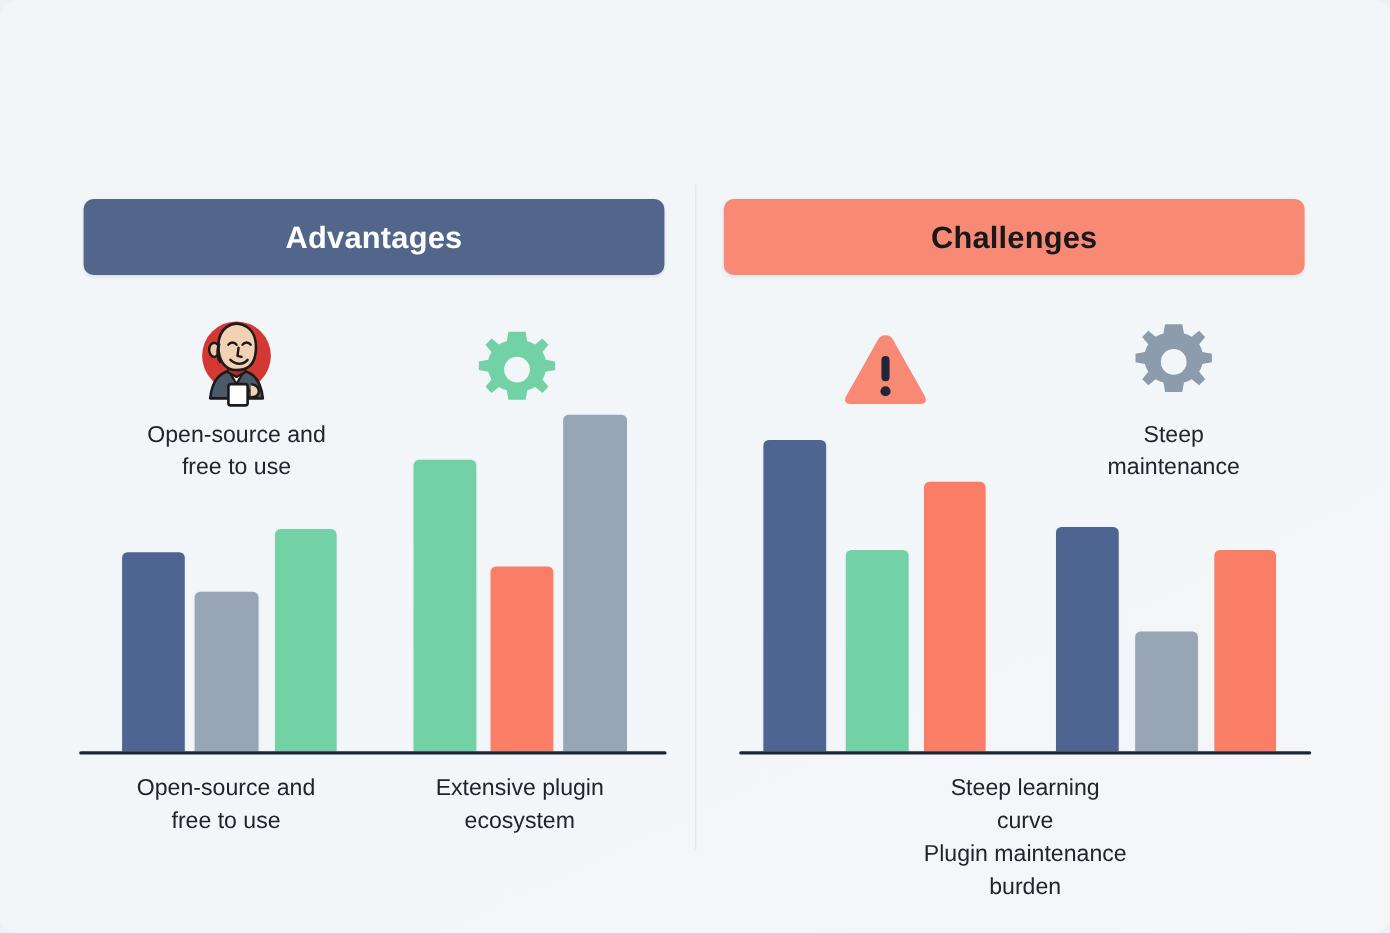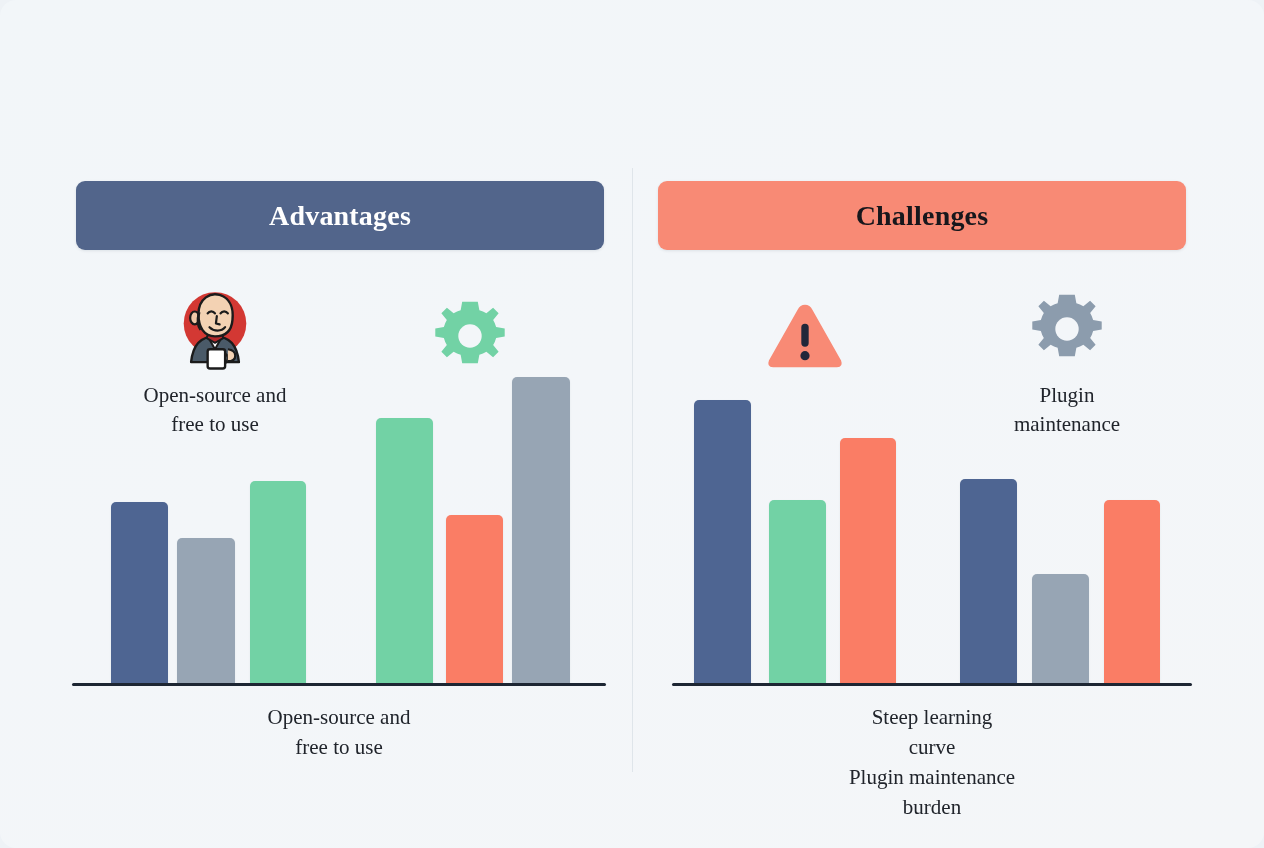--- a/index.html
+++ b/index.html
@@ -14,21 +14,20 @@
     overflow: hidden;
   }
   .canvas {
     position: relative;
     width: 1264px;
     height: 848px;
     background: linear-gradient(155deg, #f2f6f9 0%, #f3f6f9 45%, #f4f6f8 100%);
     border-radius: 16px;
     box-sizing: border-box;
     overflow: hidden;
-    font-family: Liberation Serif, serif;
   }
 
   
   .divider {
     position: absolute;
     left: 632px;
     top: 168px;
     width: 1px;
     height: 604px;
     background: #dfe5ea;
@@ -202,20 +201,22 @@
       <div class="bar" style="left:178px; width:56px; height:202px; background:#72d2a5;"></div>
       <div class="bar" style="left:304px; width:57px; height:265px; background:#72d2a5;"></div>
       <div class="bar" style="left:374px; width:57px; height:168px; background:#fa7d65;"></div>
       <div class="bar" style="left:440px; width:58px; height:306px; background:#97a5b4;"></div>
       <div class="axis-line"></div>
     </div>
 
     <div class="axis-labels axis-labels-left">
       <div class="axis-group-label">Open-source and
 free to use</div>
+      <div class="axis-group-label">Extensive plugin
+ecosystem</div>
     </div>
   </div>
 
   <div class="panel panel-right">
 
     <div class="banner banner-right">
       <span class="banner-title">Challenges</span>
     </div>
 
     <div class="icon-block ib-warning" style="left:98px;">
@@ -228,21 +229,21 @@
       </div>
     </div>
 
     <div class="icon-block ib-gear-gray" style="left:320px;">
       <div class="icon-holder">
         <svg width="78" height="78" viewBox="0 0 100 100">
           <path fill="#8c9cad" d="M50 6 l10 0 2 11 a34 34 0 0 1 9 3.8 l8.6-7 7.1 7.1 -7 8.6 a34 34 0 0 1 3.8 9 l11 2 0 10 -11 2 a34 34 0 0 1 -3.8 9 l7 8.6 -7.1 7.1 -8.6-7 a34 34 0 0 1 -9 3.8 l-2 11 -10 0 -10 0 -2-11 a34 34 0 0 1 -9-3.8 l-8.6 7 -7.1-7.1 7-8.6 a34 34 0 0 1 -3.8-9 l-11-2 0-10 11-2 a34 34 0 0 1 3.8-9 l-7-8.6 7.1-7.1 8.6 7 a34 34 0 0 1 9-3.8 l2-11 z"></path>
           <circle cx="50" cy="50" r="15" fill="#f3f6f9"></circle>
         </svg>
       </div>
-      <div class="icon-caption">Plugin
+      <div class="icon-caption">Steep
 maintenance</div>
     </div>
 
     <div class="plot plot-right" style="left:40px;">
       <div class="bar" style="left:22px;  width:57px; height:283px; background:#4e6592;"></div>
       <div class="bar" style="left:97px;  width:57px; height:183px; background:#72d2a5;"></div>
       <div class="bar" style="left:168px; width:56px; height:245px; background:#fa7d65;"></div>
       <div class="bar" style="left:288px; width:57px; height:204px; background:#4e6592;"></div>
       <div class="bar" style="left:360px; width:57px; height:109px; background:#97a5b4;"></div>
       <div class="bar" style="left:432px; width:56px; height:183px; background:#fa7d65;"></div>

